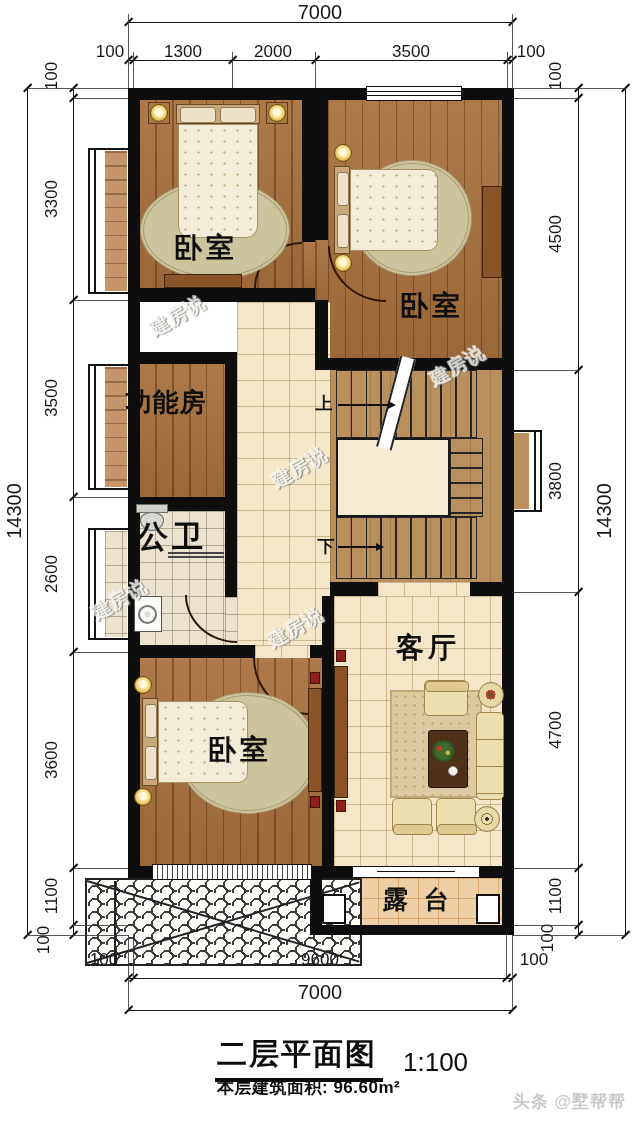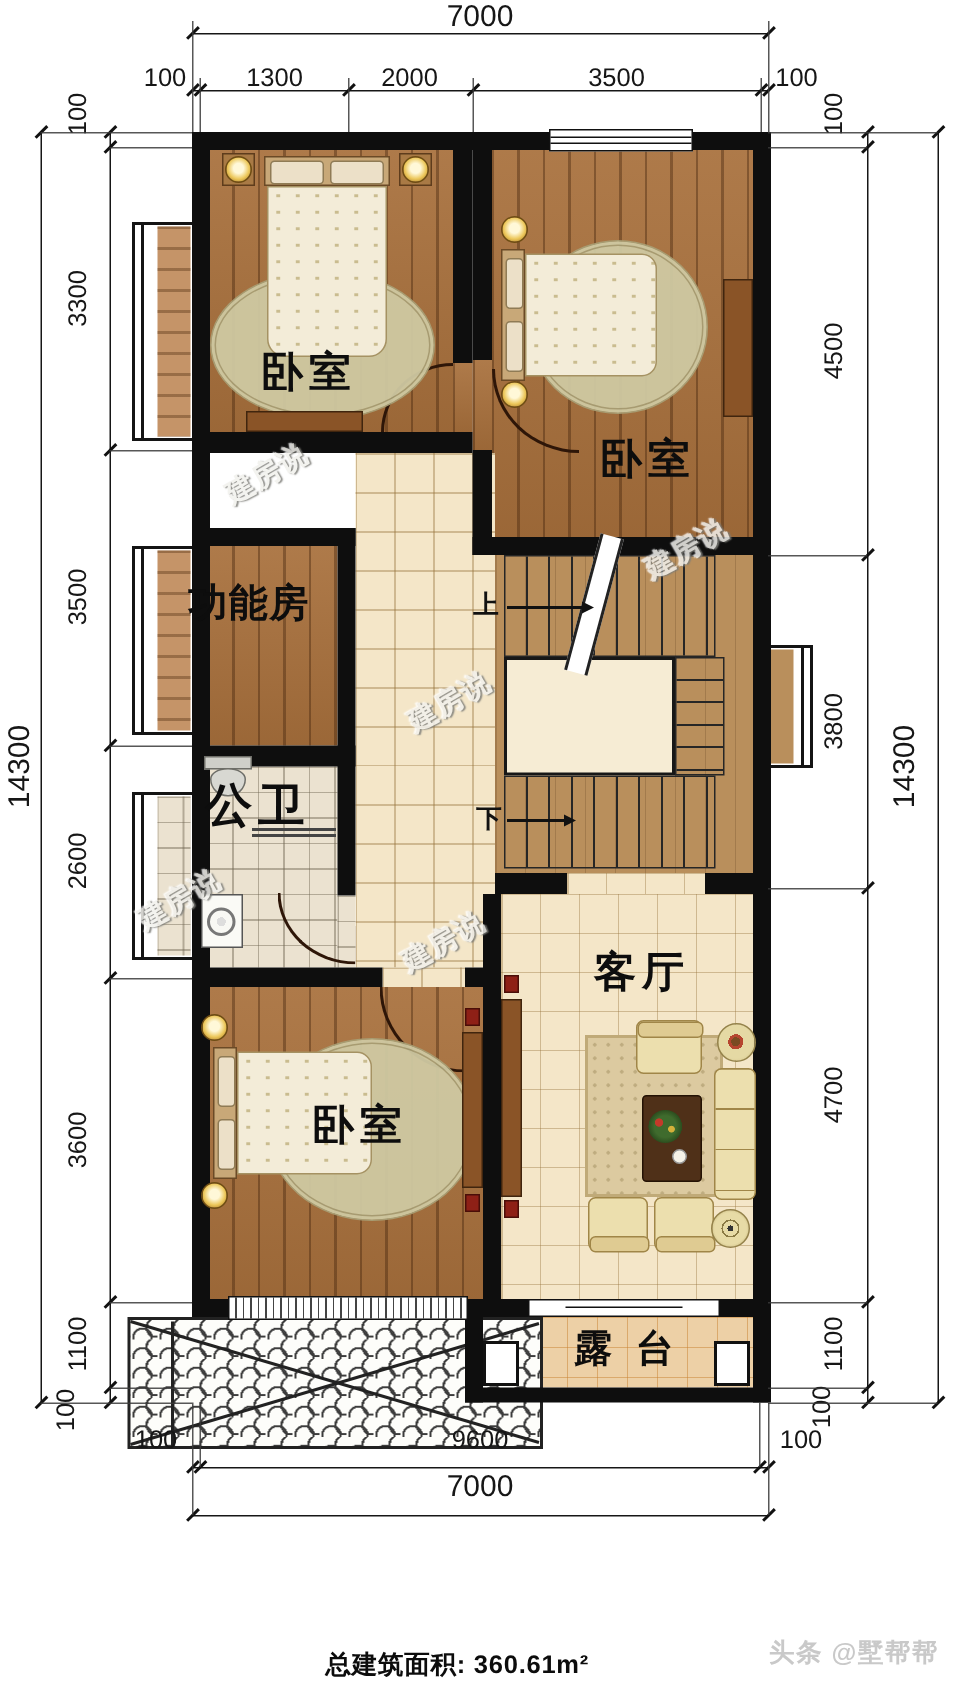--- a/index.html
+++ b/index.html
@@ -303,23 +303,27 @@
   <div class="vlabel" style="left:44px;top:940px">100</div>
 
   <div class="vlabel total" style="left:604px;top:511px">14300</div>
   <div class="vlabel" style="left:556px;top:76px">100</div>
   <div class="vlabel" style="left:556px;top:234px">4500</div>
   <div class="vlabel" style="left:556px;top:481px">3800</div>
   <div class="vlabel" style="left:556px;top:730px">4700</div>
   <div class="vlabel" style="left:556px;top:896px">1100</div>
   <div class="vlabel" style="left:548px;top:938px">100</div>
 
-  <div class="areal" style="top:1098px">
-    <span>总建筑面积:</span>
-    <span>360.61m²</span>
+  <div class="titlewrap">
+    <span class="ptitle">二层平面图</span>
+    <span class="pscale">1:100</span>
+  </div>
+  <div class="areal" style="top:1076px">
+    <span>本层建筑面积:</span>
+    <span>96.60m²</span>
   </div>
   <div class="fwm">头条 @墅帮帮</div>
 
 <div class="dimline" style="left: 128px; top: 22px; width: 384px; height: 1.2px;"></div>
     <div class="dimline" style="left: 128px; top: 60px; width: 384px; height: 1.2px;"></div>
     <div class="dimline" style="left: 128px; top: 978px; width: 384px; height: 1.2px;"></div>
     <div class="dimline" style="left: 128px; top: 1010px; width: 384px; height: 1.2px;"></div>
     <div class="dimline" style="left: 27px; top: 88px; width: 1.2px; height: 847px;"></div>
     <div class="dimline" style="left: 73px; top: 88px; width: 1.2px; height: 847px;"></div>
     <div class="dimline" style="left: 578px; top: 88px; width: 1.2px; height: 847px;"></div>

